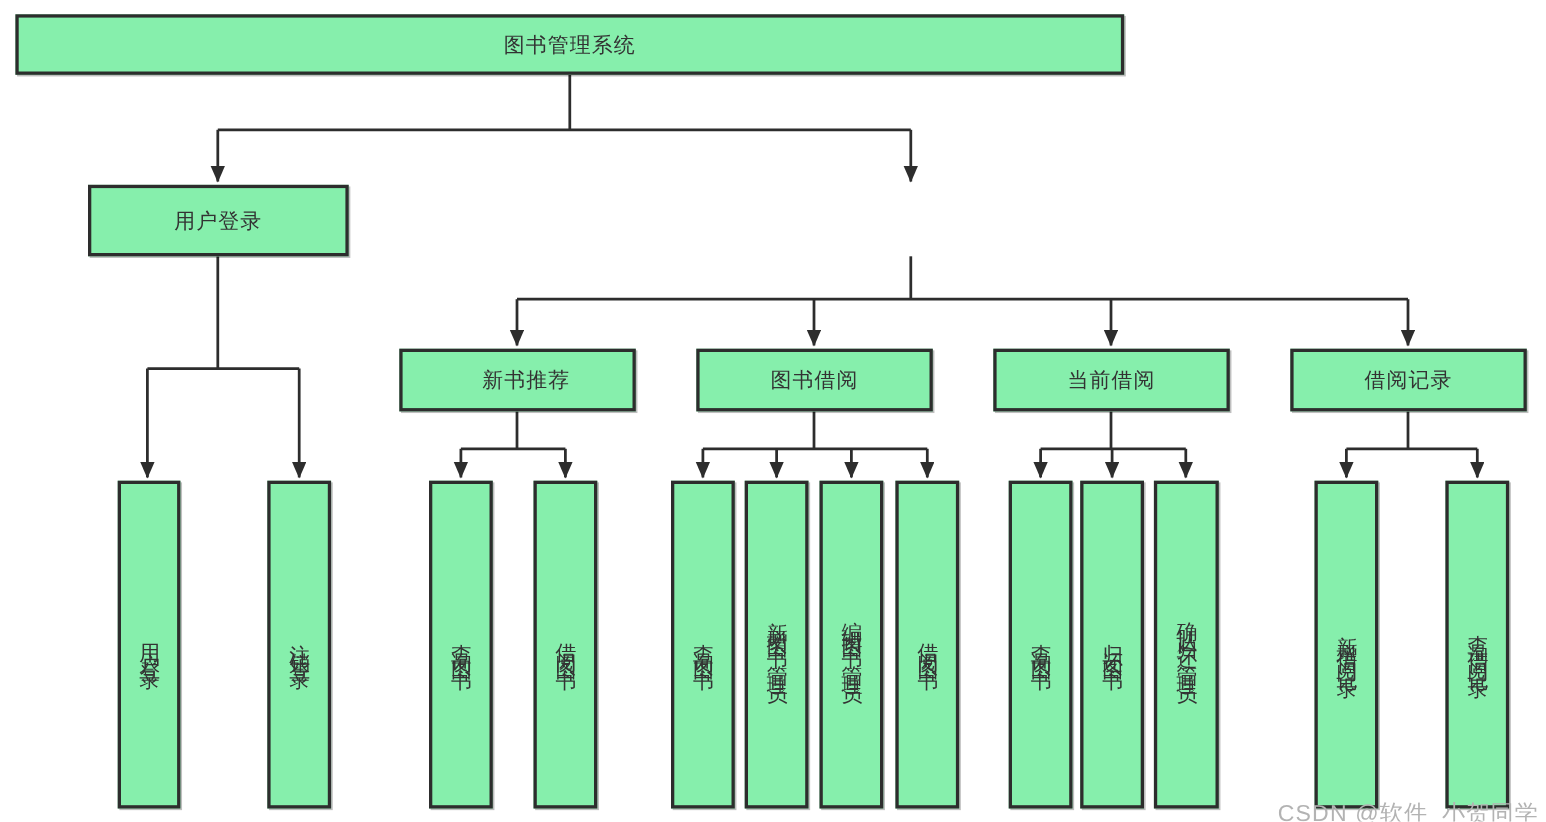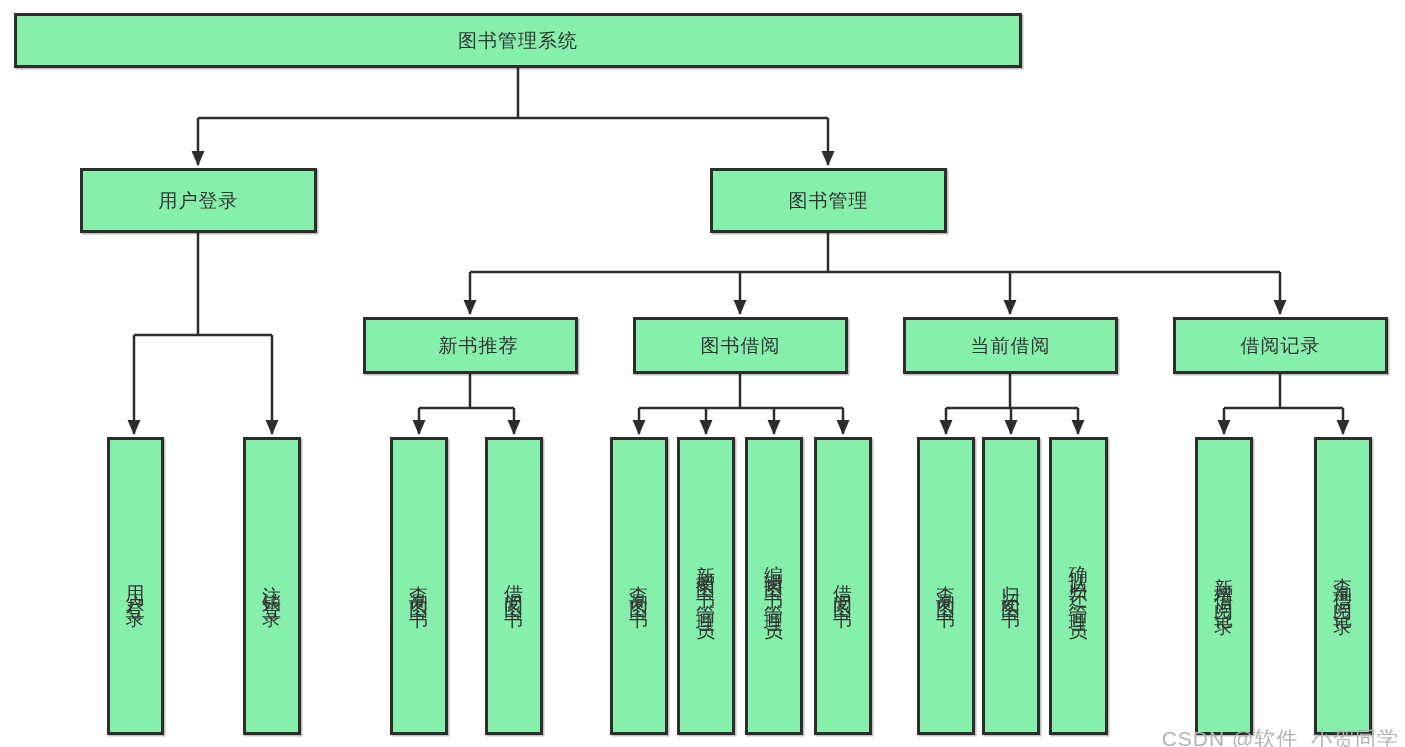--- a/index.html
+++ b/index.html
@@ -99,21 +99,20 @@
       <path d="M1280,374 L1280,408"></path>
       <path d="M1224,408 L1343,408"></path>
       <path d="M1224,408 L1224,434" marker-end="url(#arr)"></path>
       <path d="M1343,408 L1343,434" marker-end="url(#arr)"></path>
     </g>
   </svg>
 
   <div class="box" style="left:14px; top:13px; width:1008px; height:55px;">图书管理系统</div>
 
   <div class="box" style="left:80px; top:168px; width:237px; height:65px;">用户登录</div>
-  <div class="box" style="left:710px; top:168px; width:237px; height:65px;">图书管理</div>
 
   <div class="box" style="left:363px; top:317px; width:215px; height:57px;padding-left:16px;">新书推荐</div>
   <div class="box" style="left:903px; top:317px; width:215px; height:57px;">当前借阅</div>
   <div class="box" style="left:633px; top:317px; width:215px; height:57px;">图书借阅</div>
   <div class="box" style="left:1173px; top:317px; width:215px; height:57px;">借阅记录</div>
 
   <div class="box v" style="left:107px; top:437px; width:57px; height:298px;">用户登录</div>
   <div class="box v" style="left:243px; top:437px; width:58px; height:298px;">注销登录</div>
 
   <div class="box v" style="left:390px; top:437px; width:58px; height:298px;">查询图书</div>

